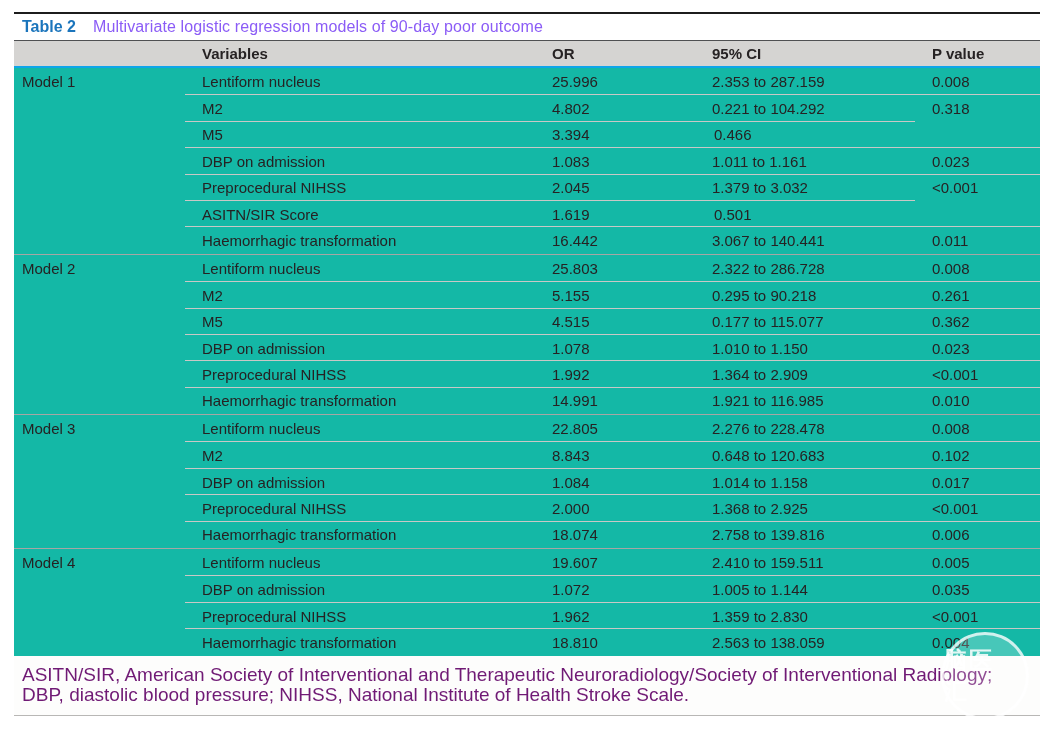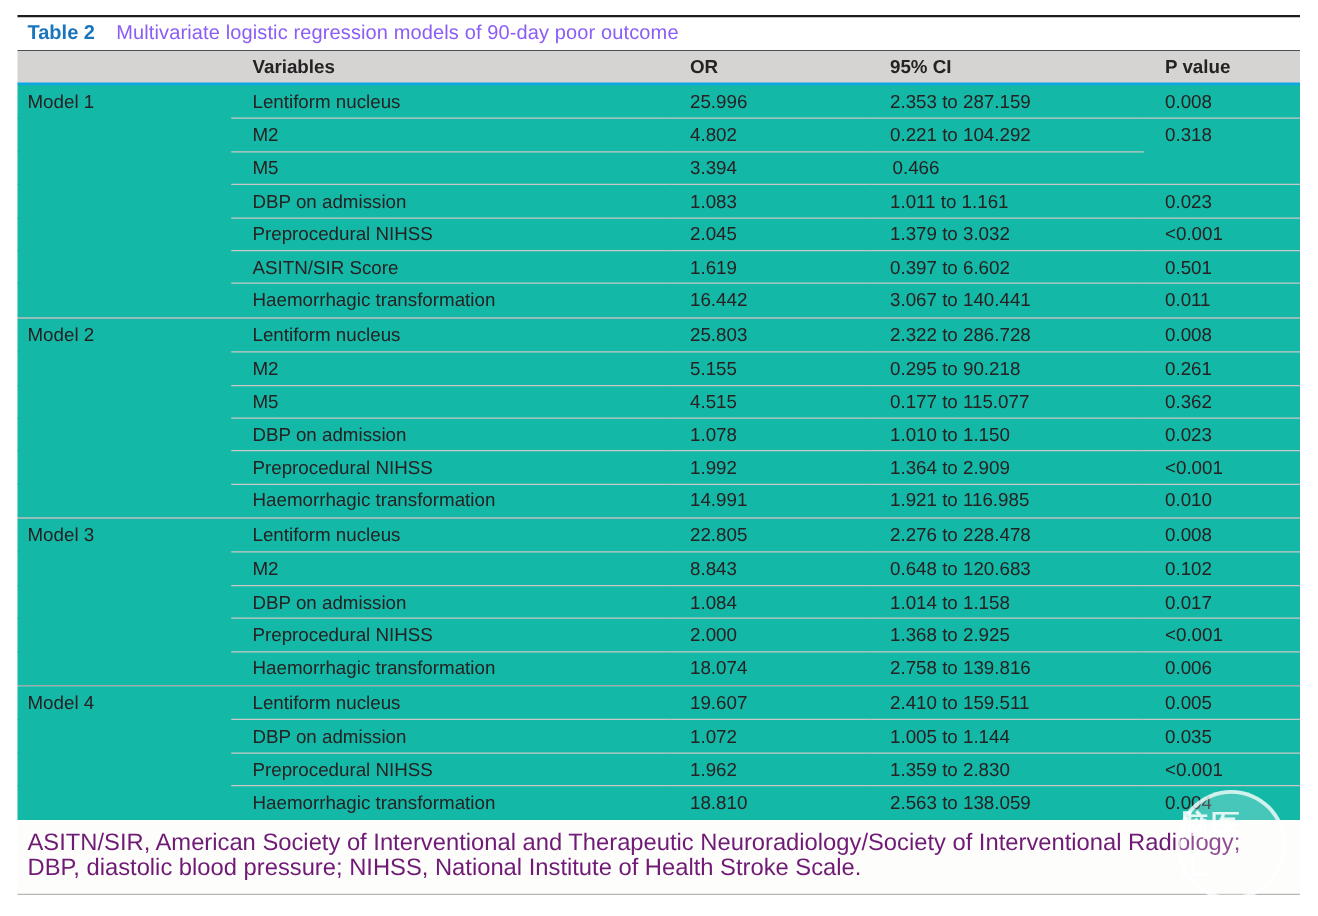--- a/index.html
+++ b/index.html
@@ -101,21 +101,20 @@
     <div class="cell c-model"></div>
     <div class="cell c-var sep">Preprocedural NIHSS</div>
     <div class="cell c-or sep">2.045</div>
     <div class="cell c-ci sep">1.379 to 3.032</div>
     <div class="cell c-p sep">&lt;0.001</div>
   </div>
           <div class="grid-row body-row">
     <div class="cell c-model"></div>
     <div class="cell c-var sep">ASITN/SIR Score</div>
     <div class="cell c-or sep">1.619</div>
-    <div class="cell c-ci sep">0.397 to 6.602</div>
     <div class="cell c-p sep">0.501</div>
   </div>
           <div class="grid-row body-row">
     <div class="cell c-model"></div>
     <div class="cell c-var sep">Haemorrhagic transformation</div>
     <div class="cell c-or sep">16.442</div>
     <div class="cell c-ci sep">3.067 to 140.441</div>
     <div class="cell c-p sep">0.011</div>
   </div>
         </div>

